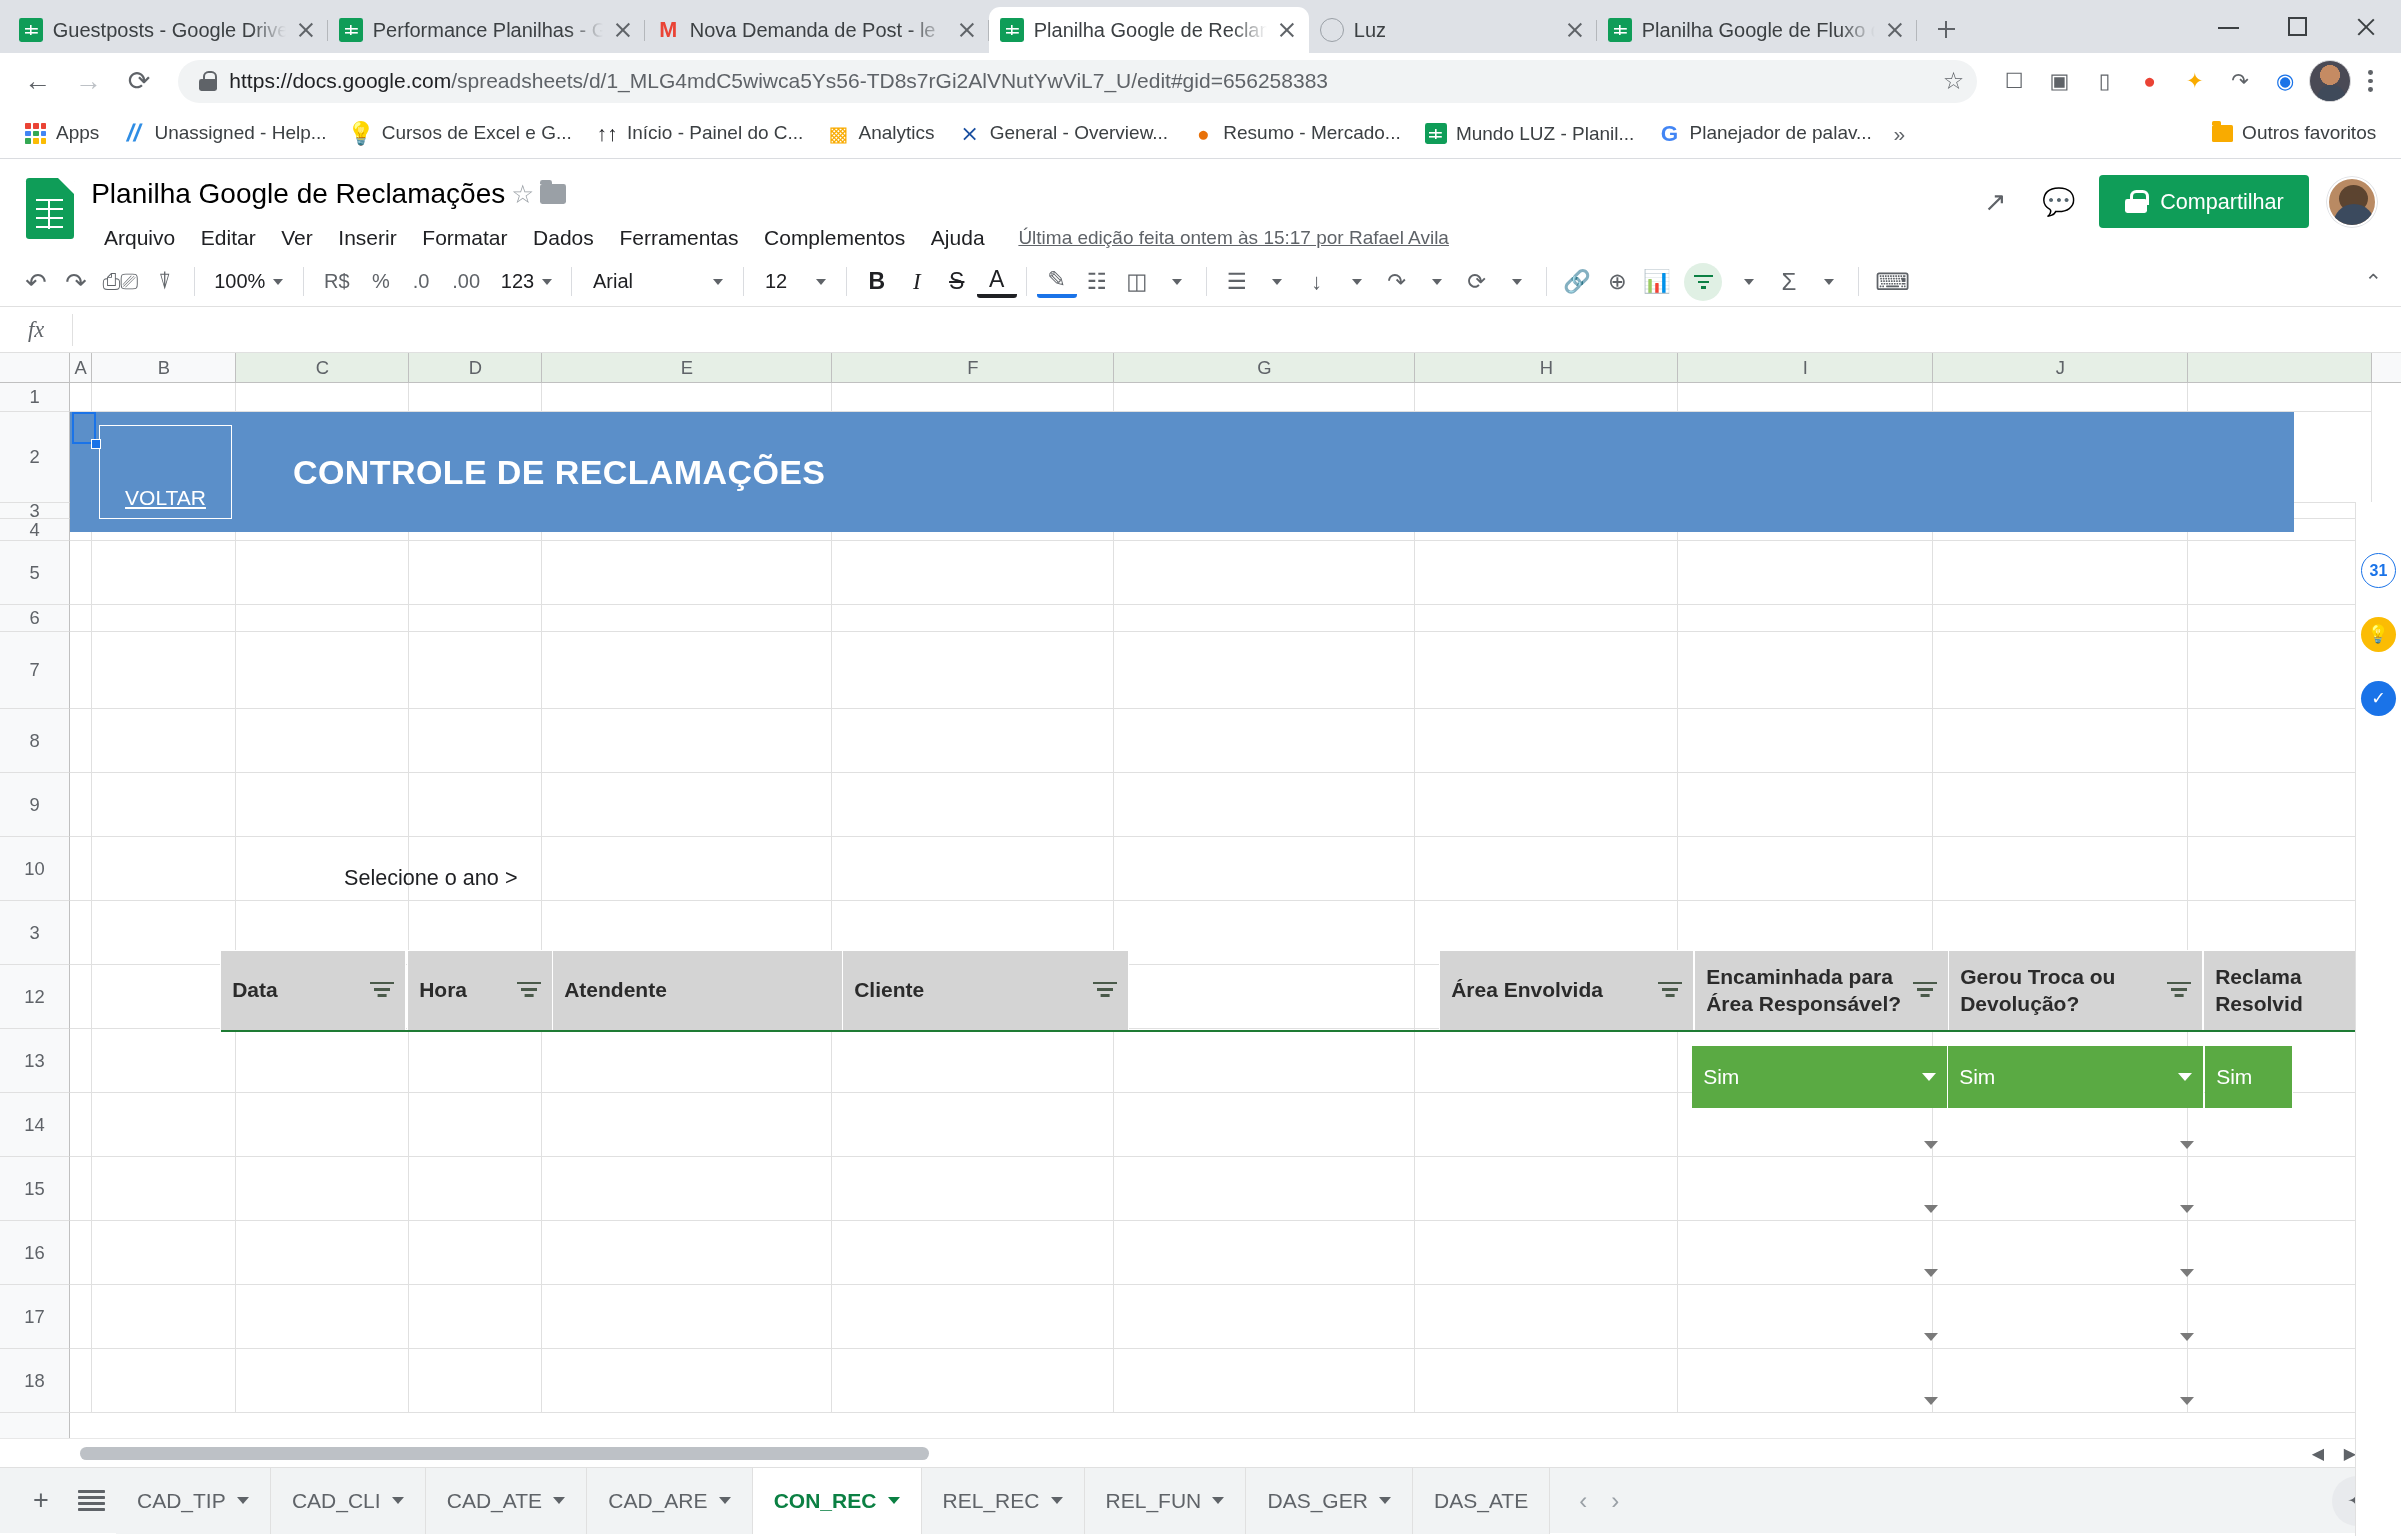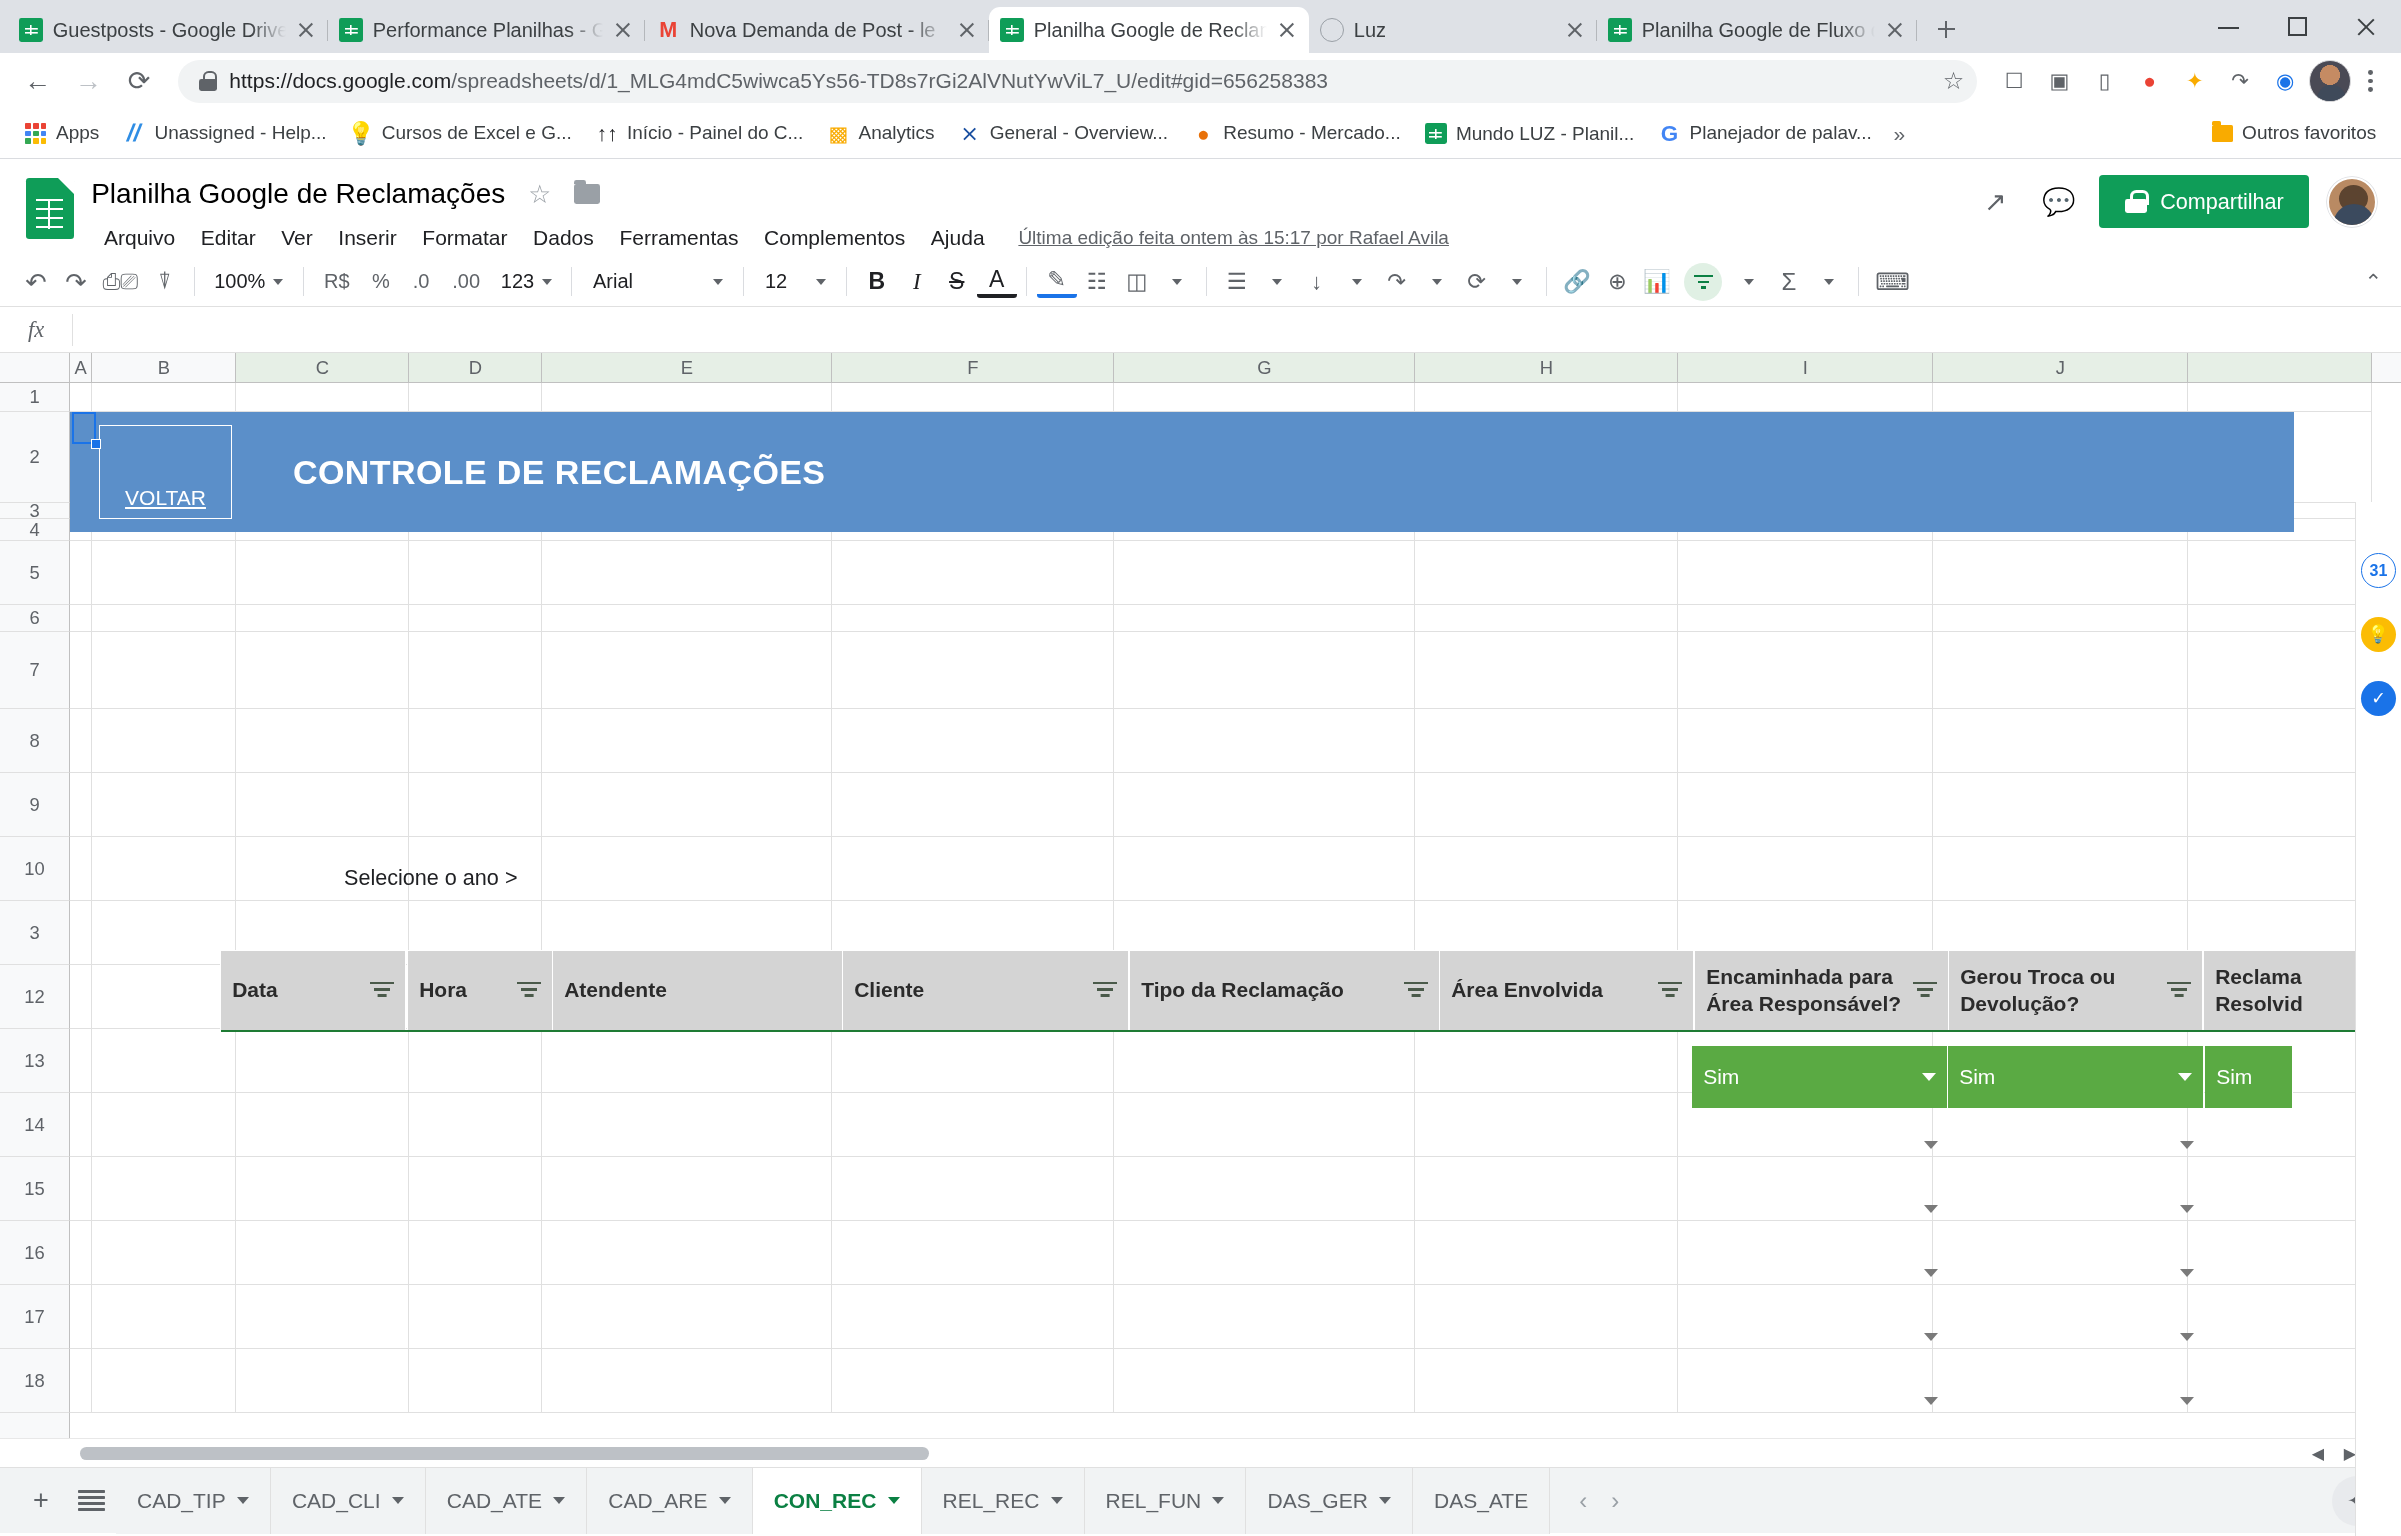--- a/index.html
+++ b/index.html
@@ -173,21 +173,21 @@
   .doclogo::after{
     content:"";position:absolute;left:10.4px;top:21px;width:27px;height:30px;
     background:
       linear-gradient(#fff,#fff) 0 0/27px 2.4px no-repeat,
       linear-gradient(#fff,#fff) 0 8.8px/27px 2.4px no-repeat,
       linear-gradient(#fff,#fff) 0 17.6px/27px 2.4px no-repeat,
       linear-gradient(#fff,#fff) 0 26.4px/27px 2.4px no-repeat,
       linear-gradient(#fff,#fff) 12px 0/2.4px 30px no-repeat;
   }
   .docheadright{flex:1 1 auto;}
-  .titlerow{display:flex;align-items:center;gap:23px;height:45px;}
+  .titlerow{display:flex;align-items:center;gap:6px;height:45px;}
   .doctitle{font-size:28px;color:#000;font-weight:normal;}
   .tstar{font-size:25.6px;color:#9aa0a6;}
   .tfolder{
     width:25.6px;height:20px;background:#9aa0a6;border-radius:2.4px;position:relative;
   }
   .tfolder::before{content:"";position:absolute;left:0;top:-4.8px;width:12px;height:4.8px;background:#9aa0a6;border-radius:2.4px 2.4px 0 0;}
   .menurow{display:flex;align-items:center;gap:0px;height:42px;font-size:21px;color:#202124;}
   .menuitem{padding:4.8px 12.8px;border-radius:4px;}
   .lastedit{
     font-size:19px;color:#5f6368;text-decoration:underline;margin-left:21px;
@@ -964,28 +964,20 @@
           </span>
       </div>
       <div class="thead-cell" style="left:842px;top:597px;width:287px;height:80px;">
         <span class="lbl">Cliente</span>
         <span class="filticon">
             <i></i>
             <i></i>
             <i></i>
           </span>
       </div>
-      <div class="thead-cell" style="left:1129px;top:597px;width:311px;height:80px;">
-        <span class="lbl">Tipo da Reclamação</span>
-        <span class="filticon">
-            <i></i>
-            <i></i>
-            <i></i>
-          </span>
-      </div>
       <div class="thead-cell" style="left:1439px;top:597px;width:255px;height:80px;">
         <span class="lbl">Área Envolvida</span>
         <span class="filticon">
             <i></i>
             <i></i>
             <i></i>
           </span>
       </div>
       <div class="thead-cell" style="left:1694px;top:597px;width:255px;height:80px;">
         <span class="lbl">Encaminhada para

